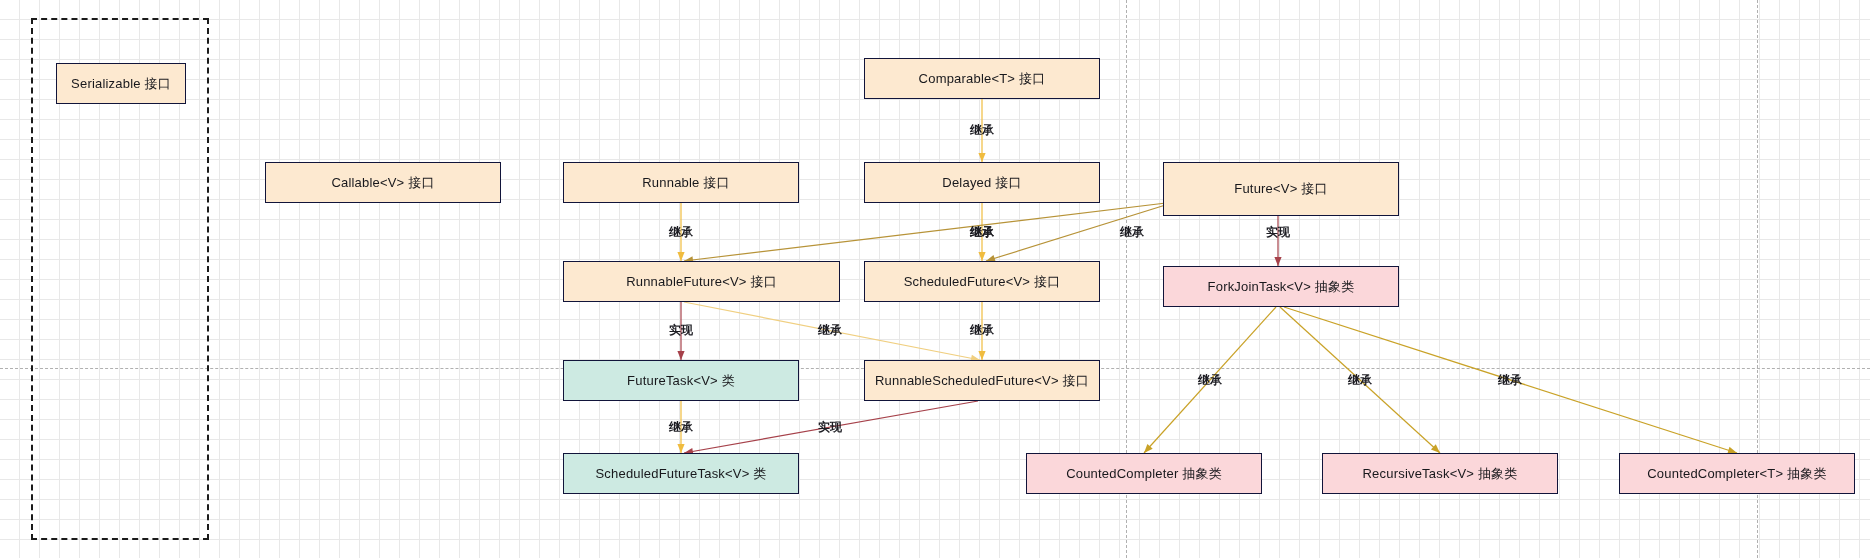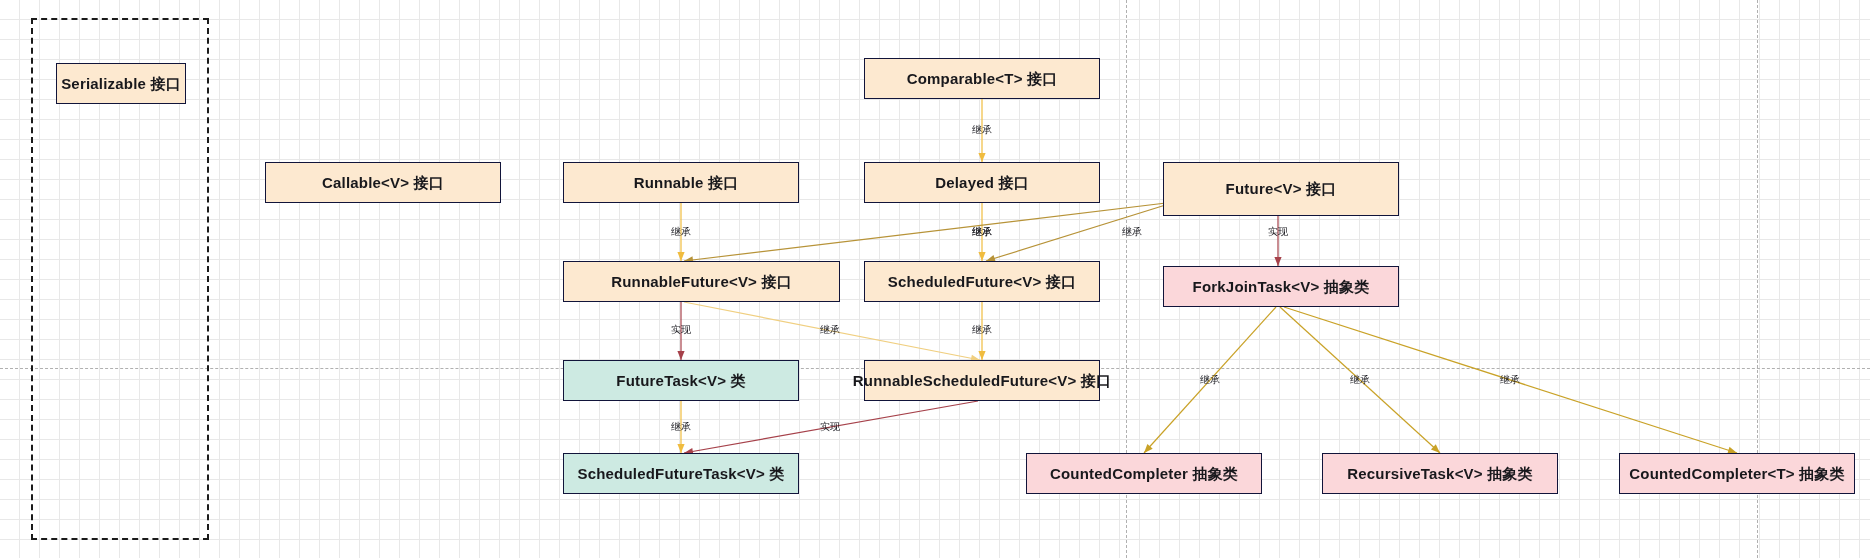--- a/index.html
+++ b/index.html
@@ -50,34 +50,34 @@
     box-sizing: border-box;
   }
   .node {
     position: absolute;
     box-sizing: border-box;
     border: 1.5px solid #11143a;
     display: flex;
     align-items: center;
     justify-content: center;
     text-align: center;
-    font-size: 15px;
-    font-weight: bold;
+    font-size: 13px;
+    font-weight: normal;
     color: #18181c;
     letter-spacing: 0.2px;
     line-height: 1.2;
     white-space: nowrap;
   }
   .node.iface { background: #fde9d0; }
   .node.abs   { background: #fbd7da; }
   .node.cls   { background: #cdeae2; }
   .edge-label {
     position: absolute;
-    font-size: 10px;
-    font-weight: normal;
+    font-size: 12px;
+    font-weight: bold;
     color: #1c1c22;
     background: transparent;
     transform: translate(-50%, -50%);
     white-space: nowrap;
     letter-spacing: 0;
   }
 </style>
 </head>
 <body>
 

